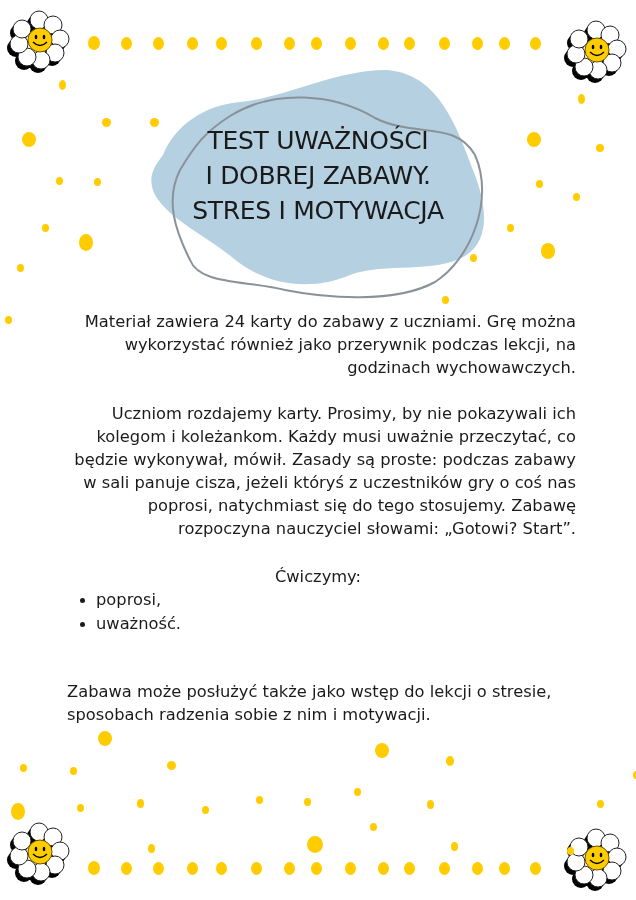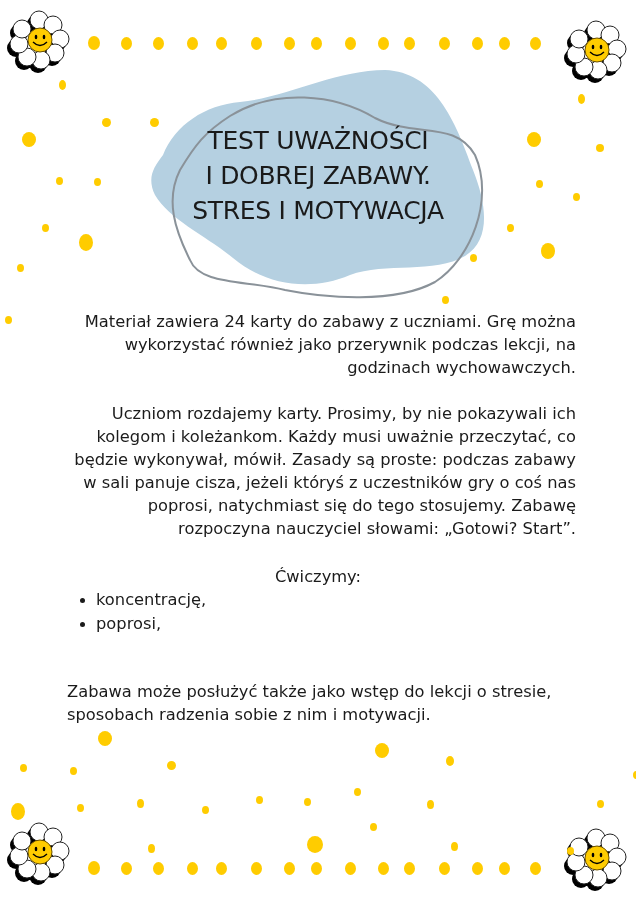--- a/index.html
+++ b/index.html
@@ -28,22 +28,22 @@
 <h1 class="title">
   <span>TEST UWAŻNOŚCI</span><br>
   <span>I DOBREJ ZABAWY.</span><br>
   <span>STRES I MOTYWACJA</span>
 </h1>
 
 <p class="para p1">Materiał zawiera 24 karty do zabawy z uczniami. Grę można wykorzystać również jako przerywnik podczas lekcji, na godzinach wychowawczych.</p>
 <p class="para p2">Uczniom rozdajemy karty. Prosimy, by nie pokazywali ich kolegom i koleżankom. Każdy musi uważnie przeczytać, co będzie wykonywał, mówił. Zasady są proste: podczas zabawy w sali panuje cisza, jeżeli któryś z uczestników gry o coś nas poprosi, natychmiast się do tego stosujemy. Zabawę rozpoczyna nauczyciel słowami: „Gotowi? Start”.</p>
 <p class="exercises-heading">Ćwiczymy:</p>
 <ul class="list">
-  <li>koncentrację,</li>
   <li>poprosi,</li>
+  <li>uważność.</li>
 </ul>
 <p class="p3">Zabawa może posłużyć także jako wstęp do lekcji o stresie, sposobach radzenia sobie z nim i motywacji.</p>
 
 <svg class="flower" style="left:6px; top:8px;" viewBox="0 0 66 66">
   <g transform="translate(-3,4)" fill="#000">
     <circle cx="33" cy="12" r="9"></circle>
       <circle cx="47" cy="17" r="9"></circle>
       <circle cx="54" cy="31" r="9"></circle>
       <circle cx="49" cy="45" r="9"></circle>
       <circle cx="35" cy="52" r="9"></circle>

